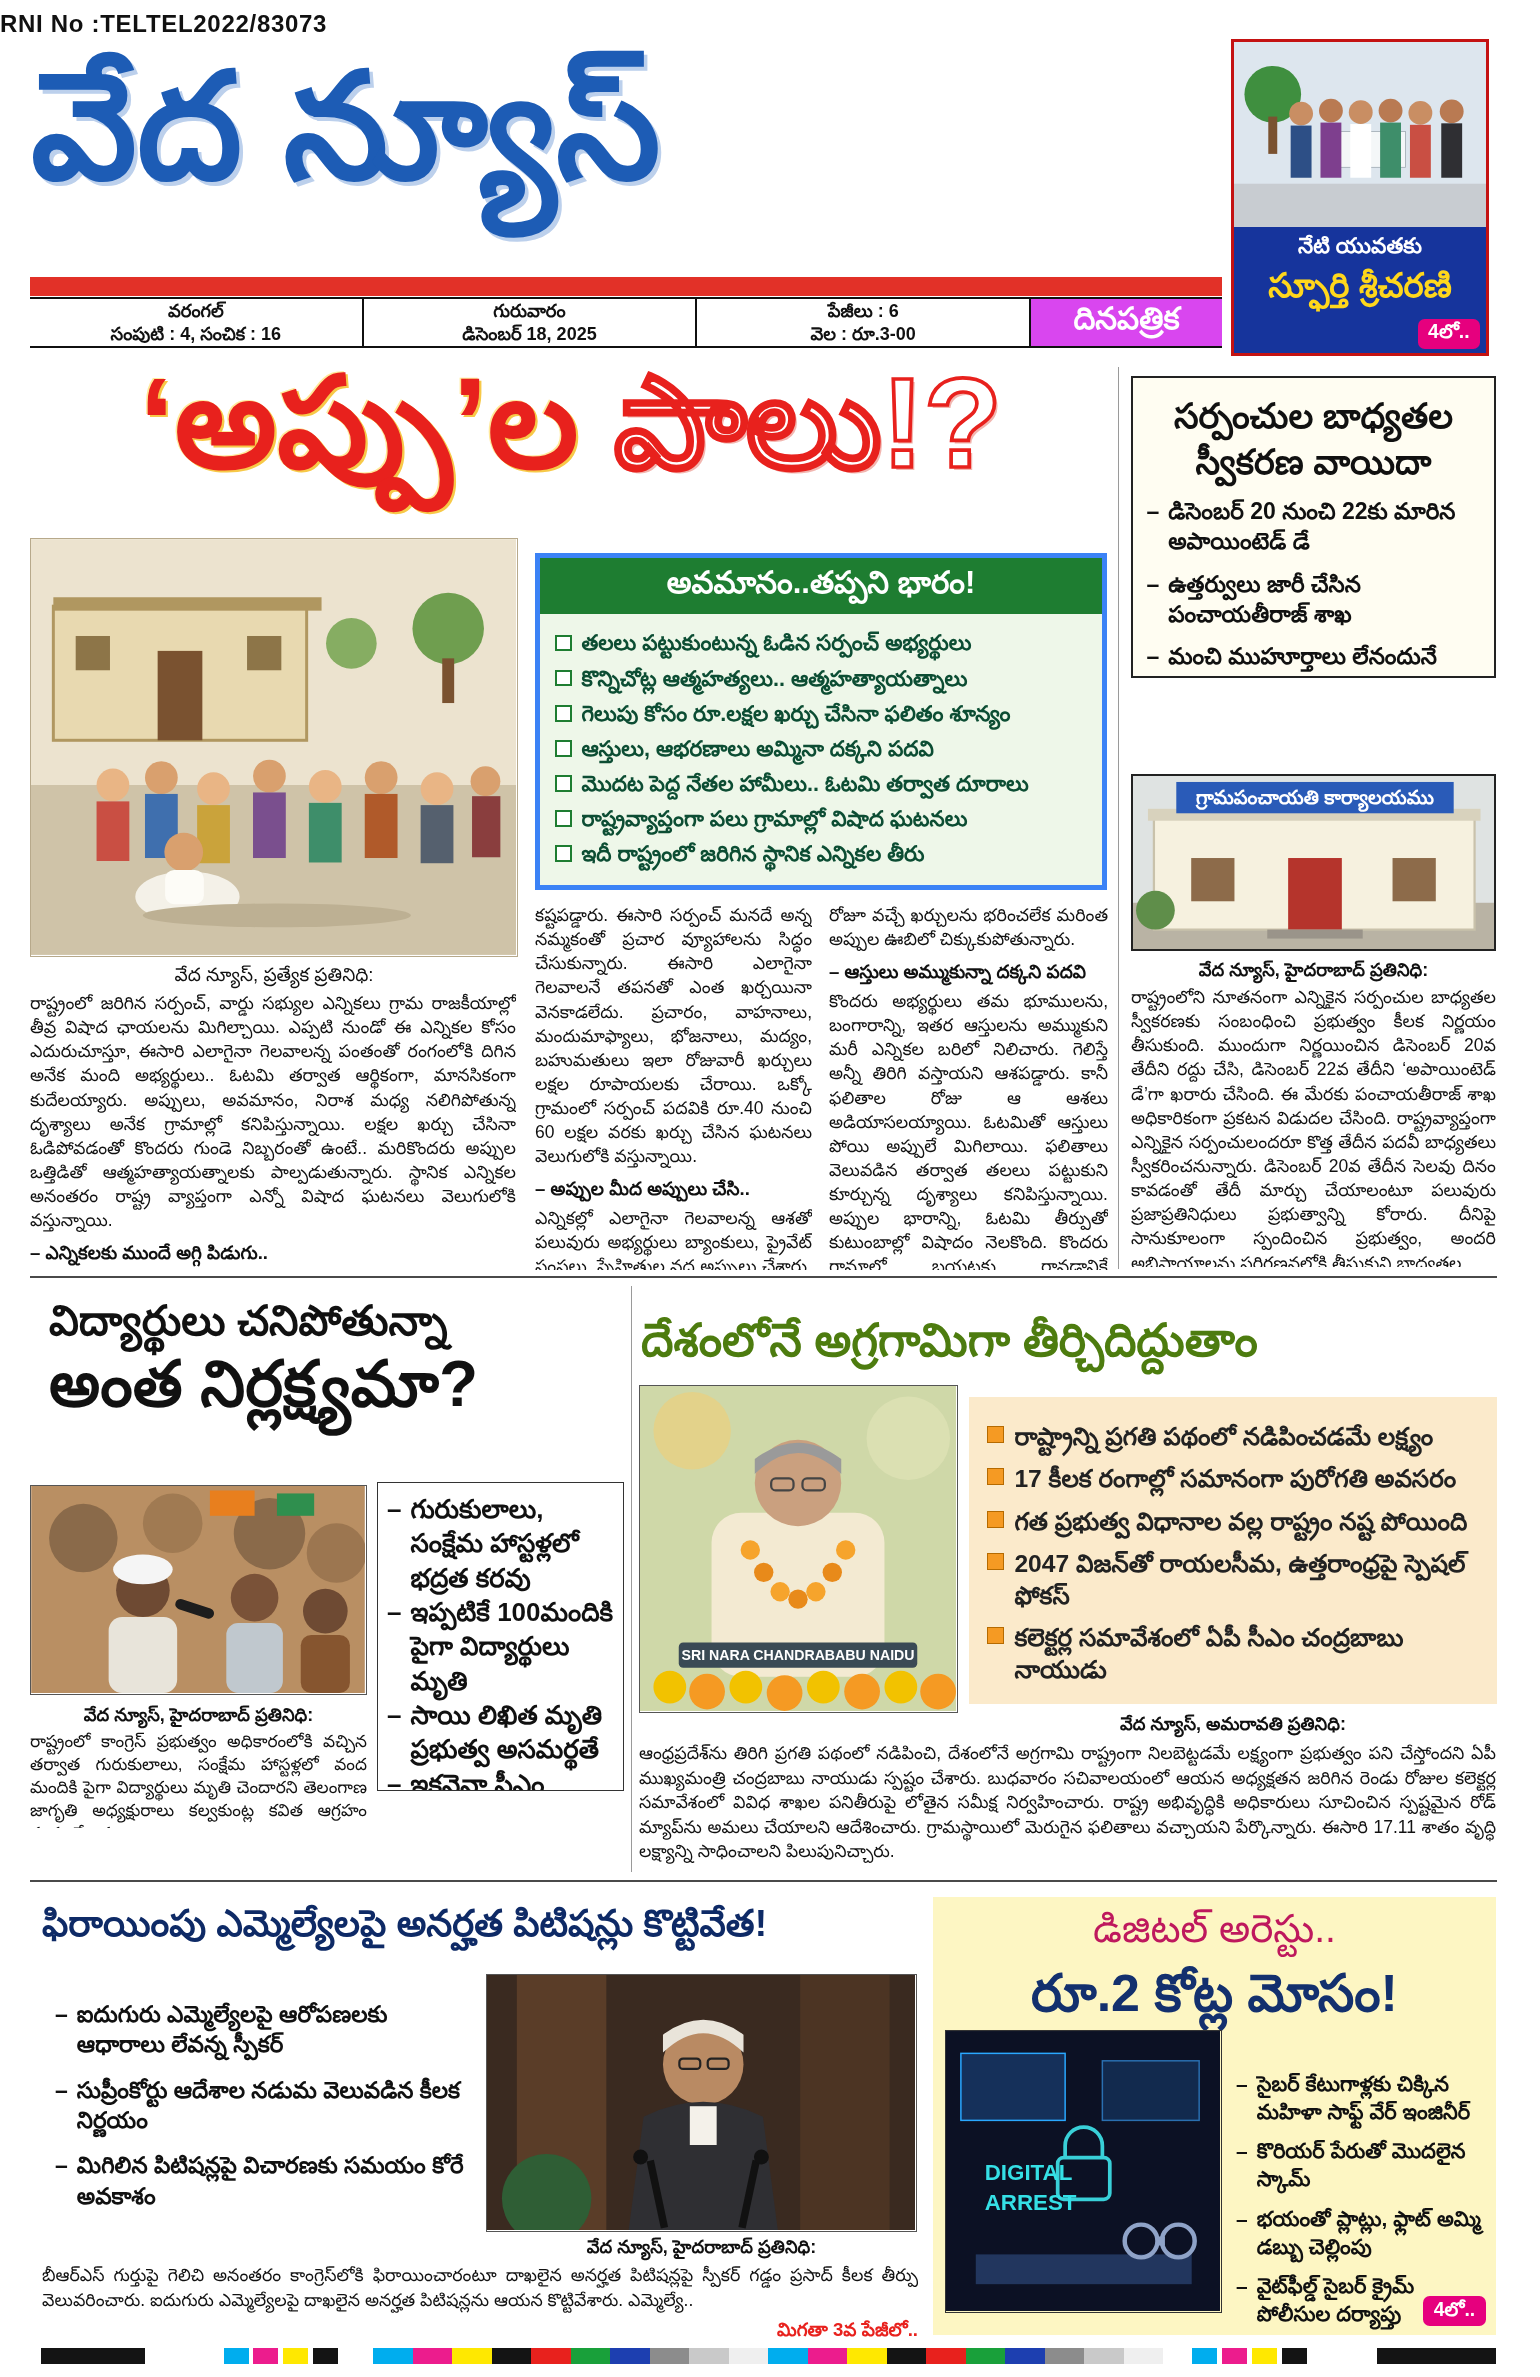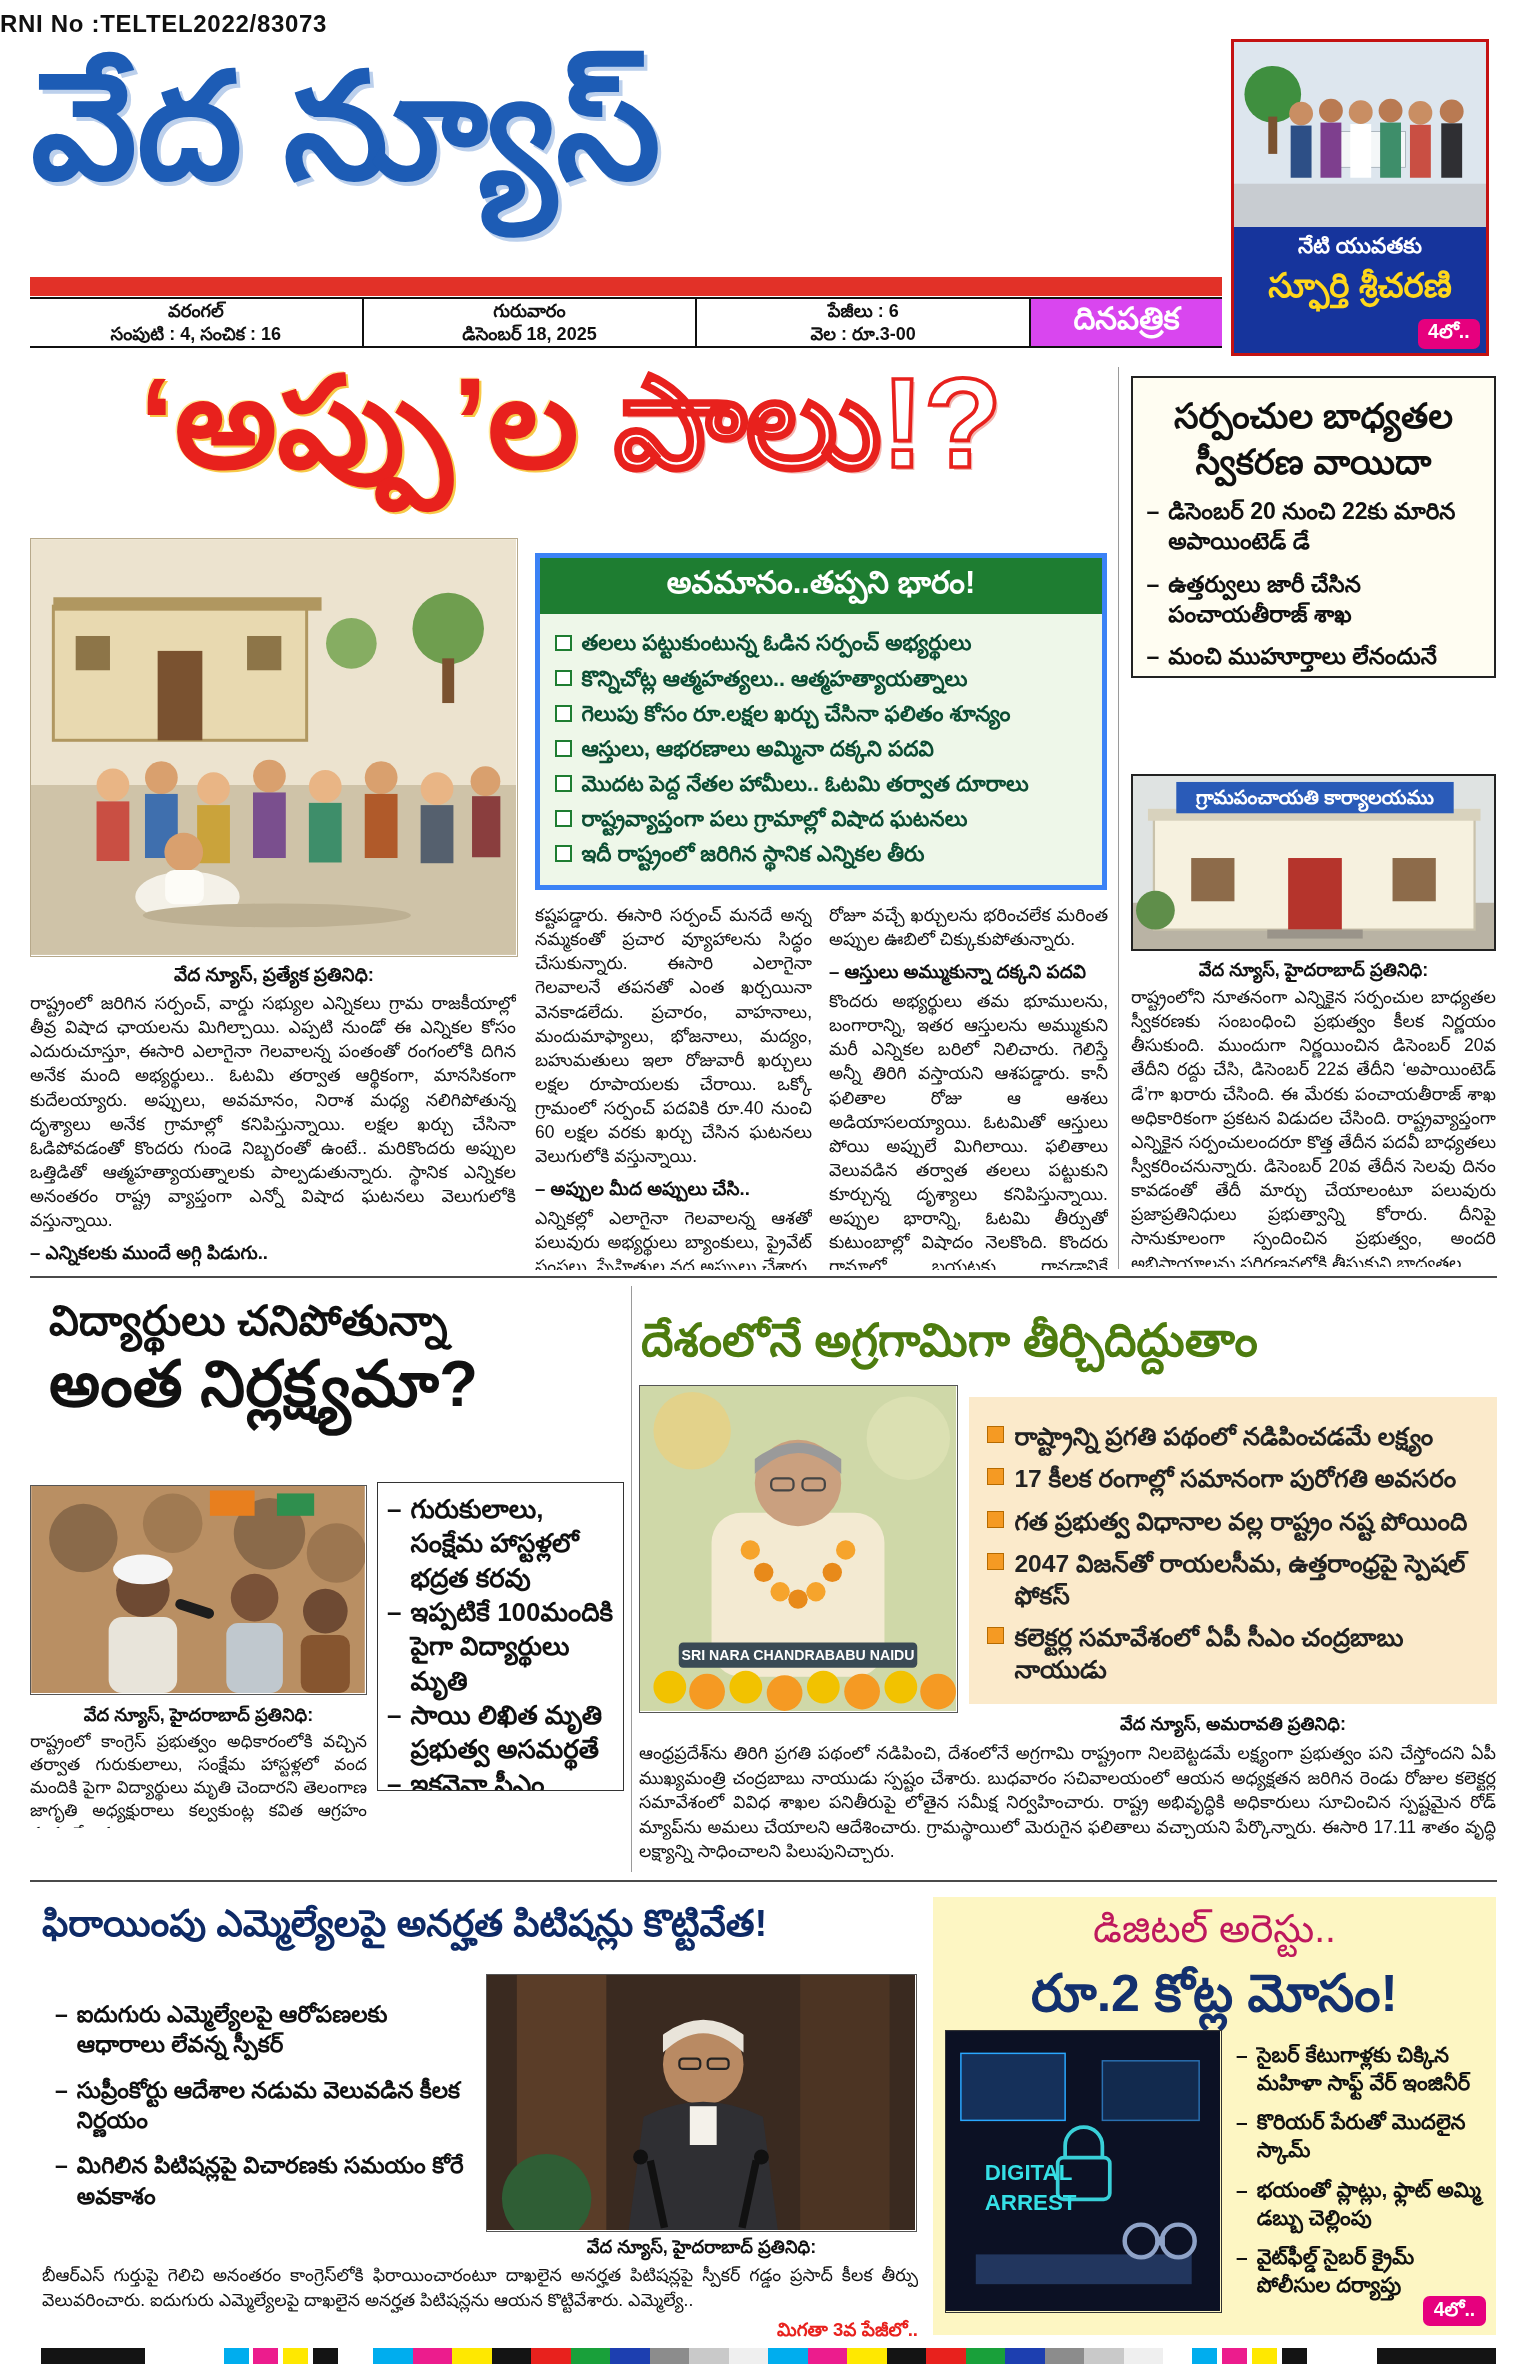--- a/index.html
+++ b/index.html
@@ -19,21 +19,21 @@
   .promo-info{flex:1;background:#16349c;color:#fff;text-align:center;position:relative;padding-top:6px}
   .promo-line1{font-size:21.6px;font-weight:bold}
   .promo-line2{font-size:34px;font-weight:800;color:#ffd71c;margin-top:3px;line-height:1.15;padding:0 4.5px}
   .badge{background:#e6007e;color:#fff;font-weight:800;font-size:19.4px;padding:1.5px 10.4px;border-radius:6.7px;display:inline-block}
   .promo-badge{position:absolute;right:6px;bottom:4.5px}
   
   .headline{left:30px;top:349px;width:1081px;text-align:center;font-size:128px;font-weight:800;line-height:1.15;white-space:nowrap;height:168px}
   .hl-a{color:#e8211d;text-shadow:2.2px 2.2px 0 #f7c948,-1.5px -1.5px 0 #ffe99a}
   .hl-b{color:#fff;-webkit-text-stroke:3.7px #e8211d;text-shadow:3px 3px 0 #f2b6b0}
   .cartoon{left:30px;top:538px;width:488px;height:419px;border:1.5px solid #b7a98b}
-  .lead-credit{left:30px;top:964px;width:488px;text-align:center;font-weight:bold;font-size:18.6px}
+  .lead-credit{left:30px;top:964px;width:488px;text-align:center;font-weight:normal;font-size:18.6px}
   .green-box{left:535px;top:553px;width:572px;height:337px;border:5px solid #3b82f6;background:#eef7e9}
   .green-title{background:#1e7d31;color:#fff;text-align:center;font-size:31px;font-weight:800;padding:6.7px 0}
   .green-list{padding:7.5px 15px;list-style:none}
   .green-list li{font-size:21.6px;font-weight:bold;color:#0c4d33;margin:7.5px 0;display:flex;line-height:1.28}
   .green-list li::before{content:"";flex:0 0 12.7px;height:12.7px;border:2.2px solid #1e7d31;background:#fff;margin:5.2px 9.7px 0 0}
   .lead-col{font-size:17.5px;line-height:1.38;text-align:justify}
   .col1{left:30px;top:991px;width:486px;height:277px}
   .col2{left:535px;top:903px;width:277px;height:367px}
   .col3{left:829px;top:903px;width:279px;height:367px}
   .sub-head{font-weight:800;font-size:18.6px;margin:7.5px 0 4.5px}
@@ -76,21 +76,21 @@
   .spk-list{left:55px;top:1984px;width:422px}
   .spk-list li{font-size:23px;margin:15px 0}
   .spk-photo{left:486px;top:1974px;width:431px;height:258px;border:1.5px solid #555}
   .spk-byline{left:486px;top:2237px;width:431px}
   .spk-body{left:42px;top:2263px;width:876px;height:75px;font-size:17.5px;line-height:1.4;text-align:justify}
   
   .dig-box{left:933px;top:1897px;width:563px;height:438px;background:#fdf6c3;padding:10.4px 12px;position:absolute}
   .dig-title1{text-align:center;color:#be185d;font-size:39px;font-weight:400}
   .dig-title2{text-align:center;color:#13306e;font-size:52px;font-weight:900;margin-top:1.5px}
   .dig-photo{position:absolute;left:12px;top:133px;width:277px;height:283px;border:1.5px solid #333}
-  .dig-list{position:absolute;left:303px;top:132px;width:250px}
+  .dig-list{position:absolute;left:303px;top:161px;width:250px}
   .dig-list li{font-size:21px;margin:12px 0}
   .dig-badge{position:absolute;right:10.4px;bottom:9px}
   
   .pbar{top:2348px;height:16.4px}
   .pb-black-l{left:41px;width:104px;background:#141414}
   .pb-black-r{left:1377px;width:119px;background:#141414}
   .sw{width:25px}
   .strip{left:373px;width:790px;background:repeating-linear-gradient(90deg,#00adee 0 40px,#ec1c8d 40px 79px,#ffe800 79px 119px,#141414 119px 158px,#e8211d 158px 198px,#19a03a 198px 237px,#1d3fb0 237px 277px,#8c8c8c 277px 316px,#c9c9c9 316px 356px,#efefef 356px 395px)}
 </style>
 </head>

